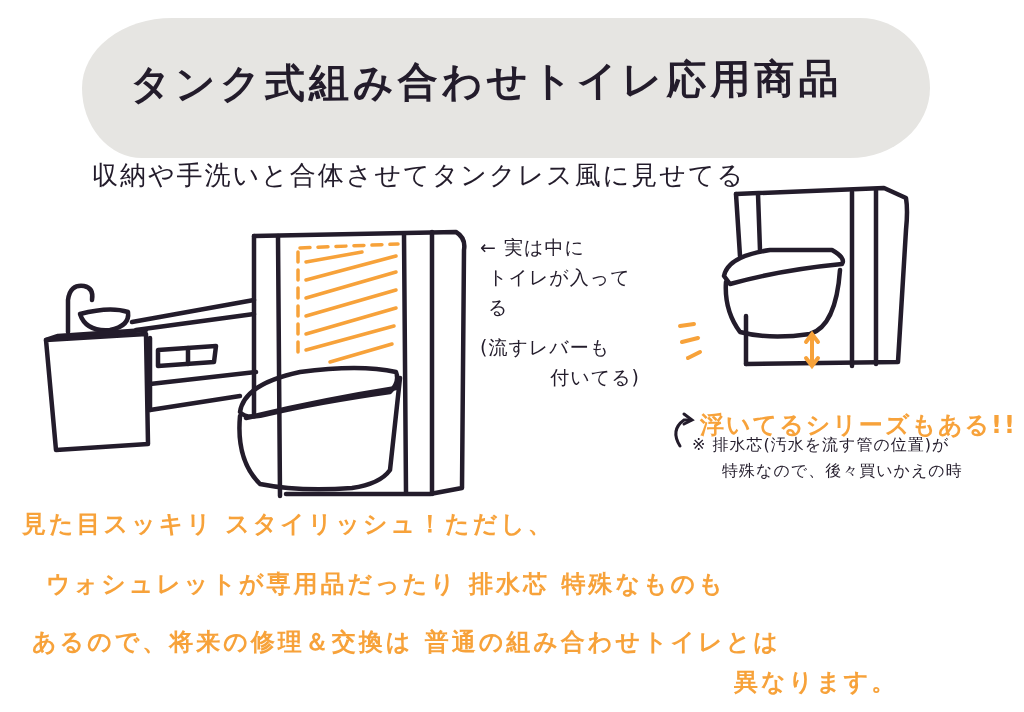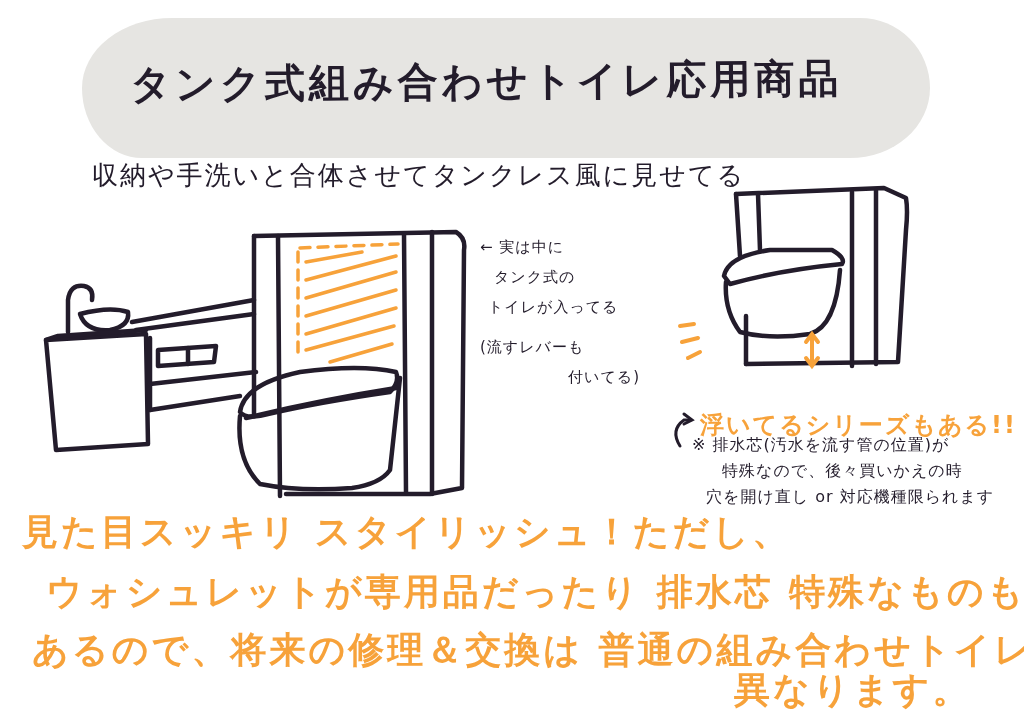--- a/index.html
+++ b/index.html
@@ -10,23 +10,23 @@
     .abs { position: absolute; }
     .blob {
       left: 82px; top: 18px; width: 848px; height: 140px;
       background: #e6e5e2; border-radius: 90px 70px 80px 60px / 70px 70px 70px 70px;
     }
     .title {
       left: 130px; top: 54px; font-size: 40px; letter-spacing: 4px; font-weight: bold; color: #231c2b;
       transform: rotate(-0.5deg);
     }
     .subtitle { left: 92px; top: 158px; font-size: 26px; letter-spacing: 2px; color: #231c2b; }
-    .note { color: #231c2b; font-size: 15px; line-height: 30px; letter-spacing: 1px; }
+    .note { color: #231c2b; font-size: 19px; line-height: 30px; letter-spacing: 1px; }
     .orange { color: #f7a23a; }
-    .big-orange { font-size: 36px; font-weight: bold; letter-spacing: 3px; color: #f7a23a; white-space: nowrap; }
+    .big-orange { font-size: 24px; font-weight: bold; letter-spacing: 3px; color: #f7a23a; white-space: nowrap; }
     .small-note { font-size: 16px; line-height: 26px; letter-spacing: 1px; color: #231c2b; white-space: nowrap; }
     svg { position: absolute; overflow: visible; }
   </style>
 </head>
 <body>
 
 <div class="abs blob"></div>
 <div class="abs title">タンク式組み合わせトイレ応用商品</div>
 <div class="abs subtitle">収納や手洗いと合体させてタンクレス風に見せてる</div>
 
@@ -66,21 +66,20 @@
     <path d="M306 298 L396 272"></path>
     <path d="M306 316 L396 290"></path>
     <path d="M306 334 L396 308"></path>
     <path d="M306 350 L394 326"></path>
     <path d="M330 362 L392 344"></path>
   </g>
 </svg>
 
 <div class="abs note" style="left:480px; top:232px; width:160px;">
   <div>← 実は中に</div>
-  <div style="padding-left:14px;">タンク式の</div>
   <div style="padding-left:8px;">トイレが入ってる</div>
   <div style="margin-top:10px;">(流すレバーも</div>
   <div style="padding-left:28px;text-align:right;">付いてる)</div>
 </div>
 
 <svg width="1024" height="712" style="left:0;top:0;" viewBox="0 0 1024 712">
   <g fill="none" stroke="#231c2b" stroke-width="4.5" stroke-linecap="round" stroke-linejoin="round">
     <path d="M736 194 L884 188 L906 198 Q908 210 906 230 L898 362 L746 364"></path>
     <path d="M736 194 L740 256"></path>
     <path d="M758 194 L760 250"></path>
@@ -103,19 +102,18 @@
 
   <path d="M680 446 Q670 430 684 420 L690 420" fill="none" stroke="#231c2b" stroke-width="3" stroke-linecap="round"></path>
   <path d="M684 414 L692 420 L684 424" fill="none" stroke="#231c2b" stroke-width="3" stroke-linecap="round"></path>
 </svg>
 
 <div class="abs orange" style="left:700px; top:390px; font-size:24px; font-weight:bold; letter-spacing:2px; white-space:nowrap;margin-top:19px;">浮いてるシリーズもある!!</div>
 
 <div class="abs small-note" style="left:692px; top:432px;">
   <div>※ 排水芯(汚水を流す管の位置)が</div>
   <div style="padding-left:30px;">特殊なので、後々買いかえの時</div>
-  <div style="padding-left:14px;">穴を開け直し or 対応機種限られます</div>
 </div>
 
 <div class="abs big-orange" style="left:22px; top:508px;">見た目スッキリ スタイリッシュ！ただし、</div>
 <div class="abs big-orange" style="left:46px; top:568px;">ウォシュレットが専用品だったり 排水芯 特殊なものも</div>
 <div class="abs big-orange" style="left:32px; top:626px;">あるので、将来の修理＆交換は 普通の組み合わせトイレとは</div>
 <div class="abs big-orange" style="left:734px; top:666px;">異なります。</div>
 
 </body></html>

